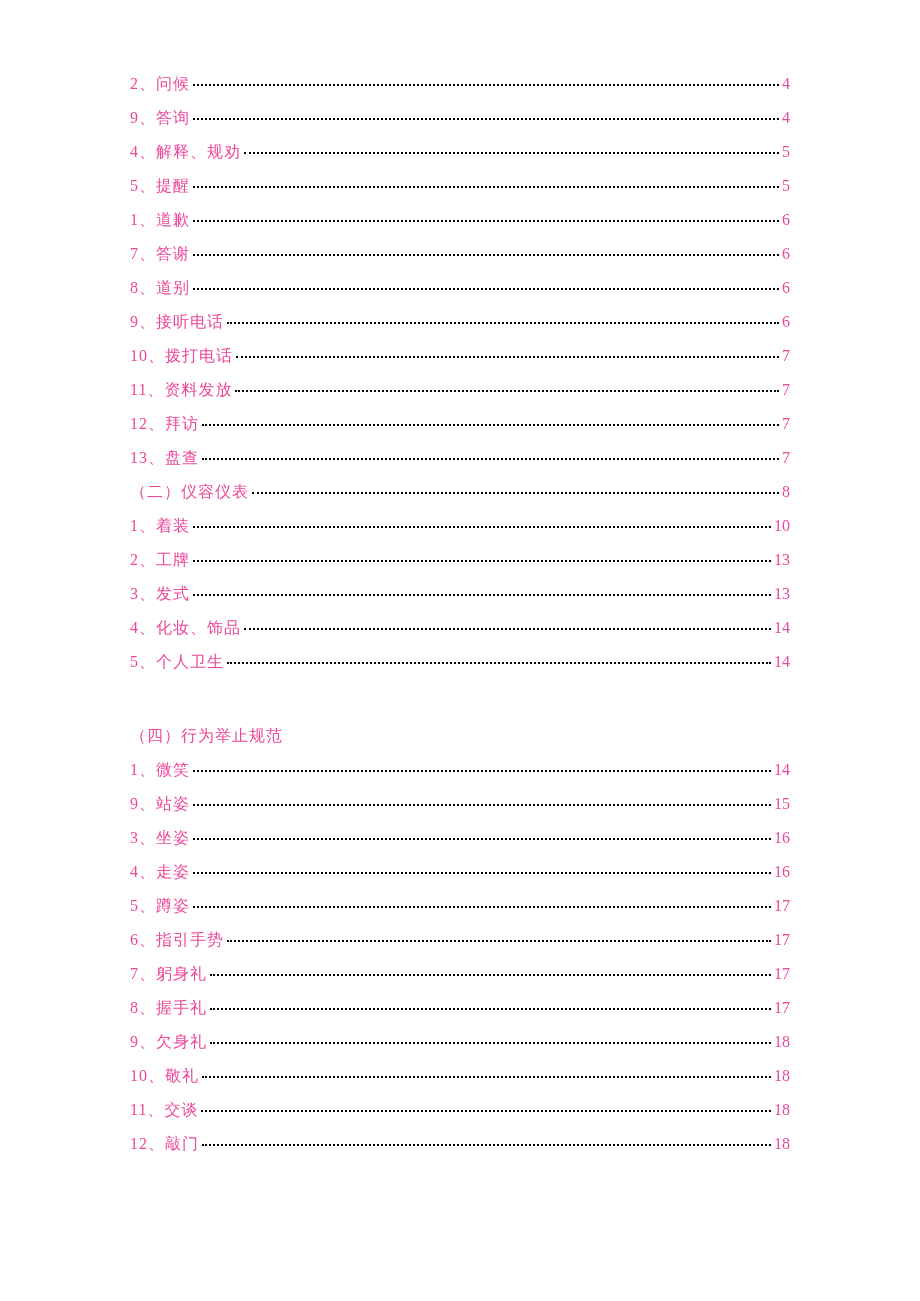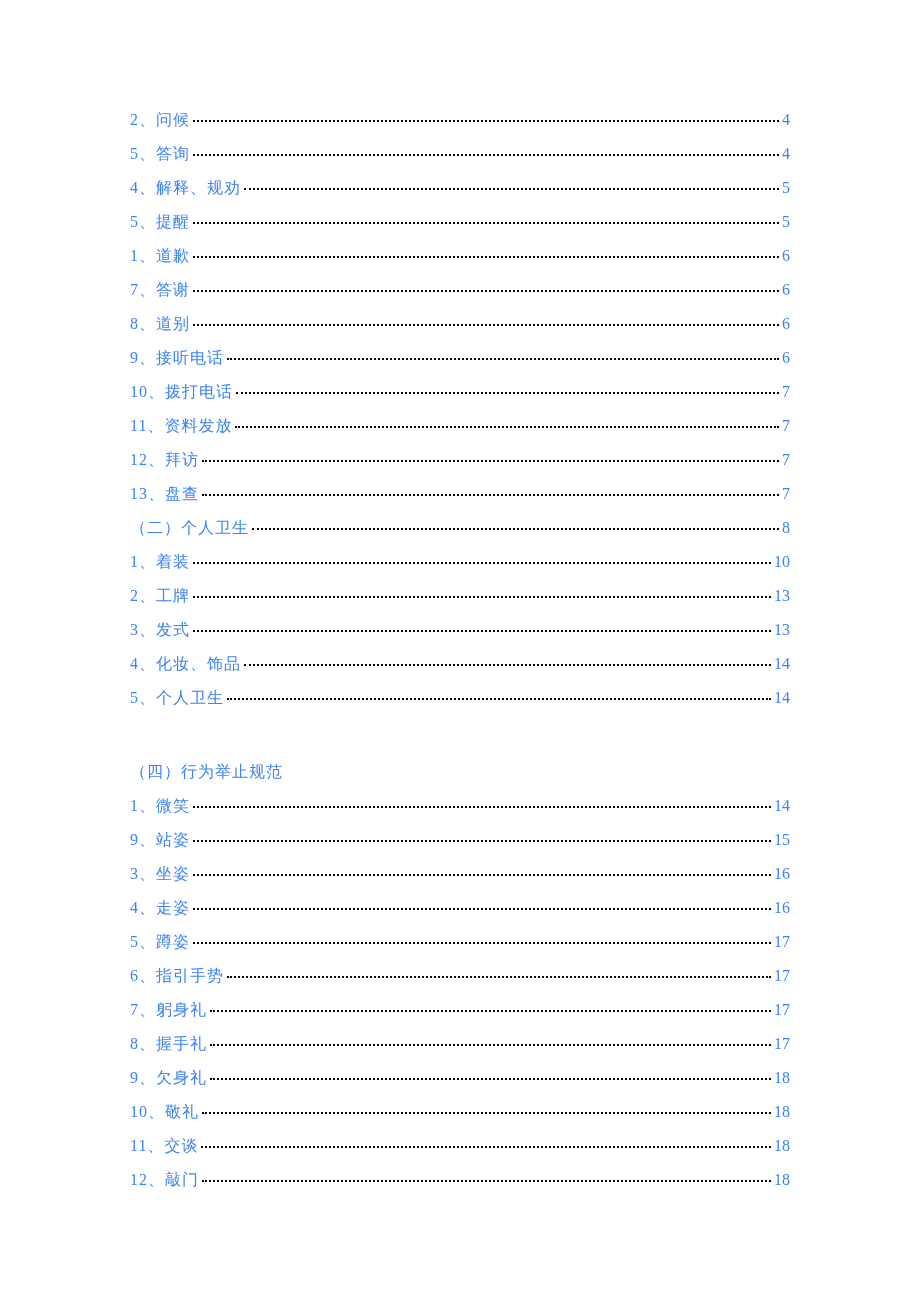--- a/index.html
+++ b/index.html
@@ -5,25 +5,25 @@
   html, body {
     margin: 0;
     padding: 0;
     background: #ffffff;
     width: 920px;
   }
   .page {
     width: 920px;
     height: 1301px;
     box-sizing: border-box;
-    padding: 112px 130px 60px 130px;
+    padding: 76px 130px 60px 130px;
     font-family: "SimSun", "宋体", serif;
     font-size: 16px;
     line-height: 1.0;
-    color: #3b82f6;
+    color: #ec4899;
     position: relative;
   }
   .toc-row {
     display: flex;
     align-items: baseline;
     margin-bottom: 18px;
     white-space: nowrap;
   }
   .toc-row.section {
     margin-bottom: 18px;
@@ -54,21 +54,21 @@
 <body>
 
 <div class="page">
   <div id="toc-container">
       <div class="toc-row">
         <span class="label">2、问候</span>
         <span class="dots"></span>
         <span class="pagenum">4</span>
       </div>
       <div class="toc-row">
-        <span class="label">5、答询</span>
+        <span class="label">9、答询</span>
         <span class="dots"></span>
         <span class="pagenum">4</span>
       </div>
       <div class="toc-row">
         <span class="label">4、解释、规劝</span>
         <span class="dots"></span>
         <span class="pagenum">5</span>
       </div>
       <div class="toc-row">
         <span class="label">5、提醒</span>
@@ -109,21 +109,21 @@
         <span class="label">12、拜访</span>
         <span class="dots"></span>
         <span class="pagenum">7</span>
       </div>
       <div class="toc-row">
         <span class="label">13、盘查</span>
         <span class="dots"></span>
         <span class="pagenum">7</span>
       </div>
       <div class="toc-row section">
-        <span class="label">（二）个人卫生</span>
+        <span class="label">（二）仪容仪表</span>
         <span class="dots"></span>
         <span class="pagenum">8</span>
       </div>
       <div class="toc-row">
         <span class="label">1、着装</span>
         <span class="dots"></span>
         <span class="pagenum">10</span>
       </div>
       <div class="toc-row">
         <span class="label">2、工牌</span>

